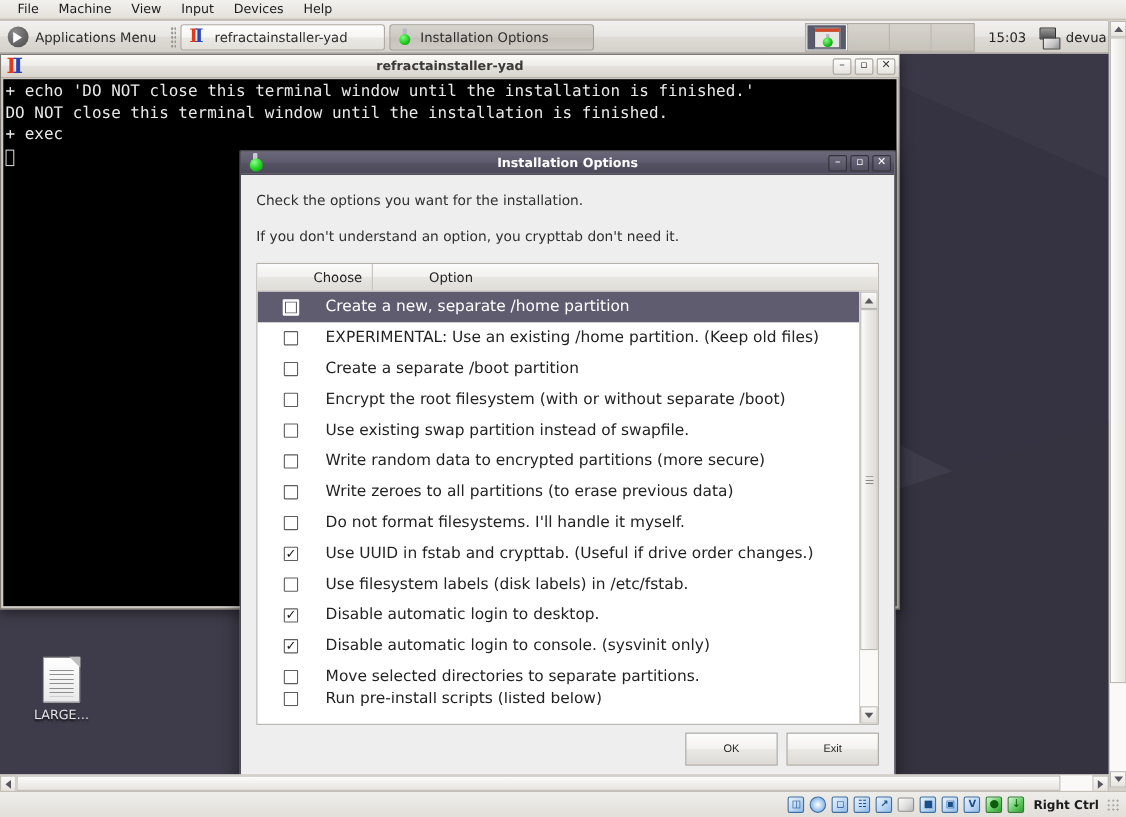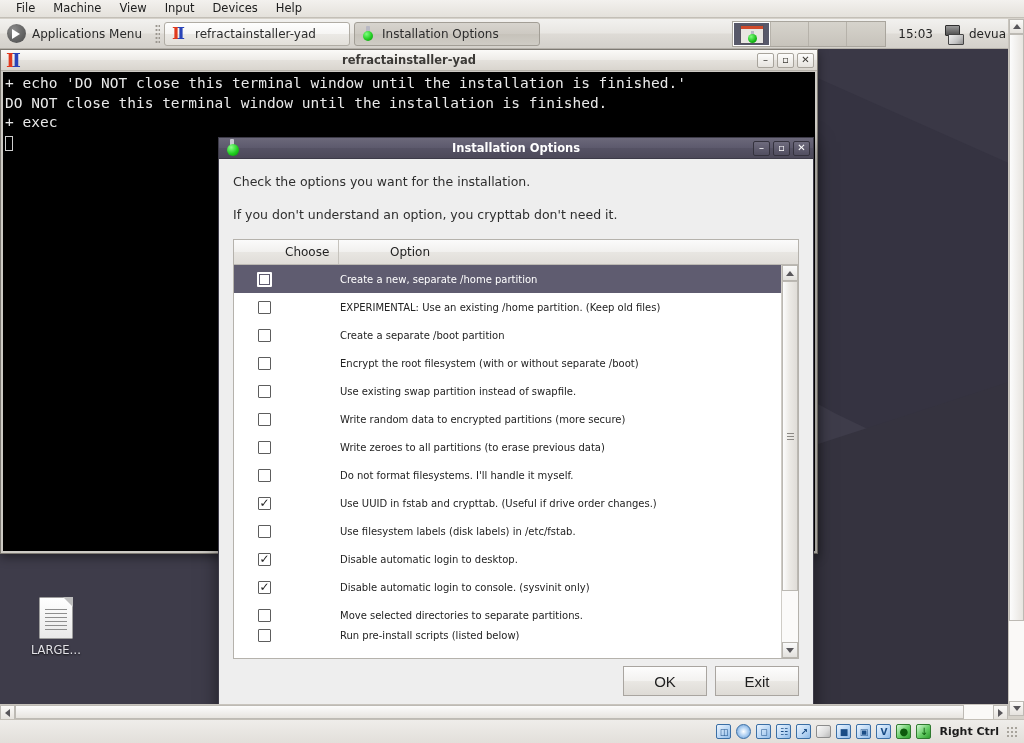--- a/index.html
+++ b/index.html
@@ -280,21 +280,21 @@
     width: 13px; height: 13px; border: 1px solid #5d5d5d; background: #ffffff;
     display: flex; align-items: center; justify-content: center; border-radius: 1px;
     font-size: 12px; line-height: 1; color: #1a1a1a; cursor: pointer;
     font-family: "DejaVu Sans", sans-serif;
   }
   .row.sel .cb {
     width: 15px; height: 15px; border: 2px solid #ffffff; background: #ffffff;
     box-shadow: 0 0 0 1px #5f5c70 inset;
   }
   .row-label {
-    font-size: 10px; color: #232323; padding-left: 1px; white-space: nowrap; margin-left: 44px;
+    font-size: 14px; color: #232323; padding-left: 1px; white-space: nowrap;
   }
   .row.sel .row-label { color: #ffffff; }
   .row.clipped { height: 13px; overflow: hidden; align-items: flex-start; }
   .row.clipped .row-label { line-height: 13px; }
   .row.clipped .cb { margin-top: 0px; }
 
   
   .vscroll {
     width: 17px; flex: none; background: #f0eeec;
     border-left: 1px solid #cfccc6; display: flex; flex-direction: column;
@@ -318,21 +318,21 @@
     width: 7px; height: 7px;
     background-image: repeating-linear-gradient(to bottom,#8b8884 0px,#8b8884 1px,transparent 1px,transparent 3px);
   }
 
   .dlg-actions {
     position: absolute; left: 0; right: 0; bottom: 0; height: 58px;
     display: flex; align-items: center; justify-content: flex-end;
     gap: 8px; padding: 0 14px 12px 0;
   }
   .btn {
-    min-width: 84px; height: 30px; font-size: 15px; color: #1f1f1f;
+    min-width: 84px; height: 30px; font-size: 10px; color: #1f1f1f;
     background: linear-gradient(to bottom,#fdfdfd 0%,#f3f2f0 48%,#e9e7e3 52%,#dedbd6 100%);
     border: 1px solid #a9a5a0; border-radius: 0; cursor: pointer;
   }
 
   
   .vm-vscroll {
     position: absolute; right: 0; top: 19px; width: 16px; height: 697px;
     background: #f0eeeb; border-left: 1px solid #c8c4bd;
     display: flex; flex-direction: column;
   }

